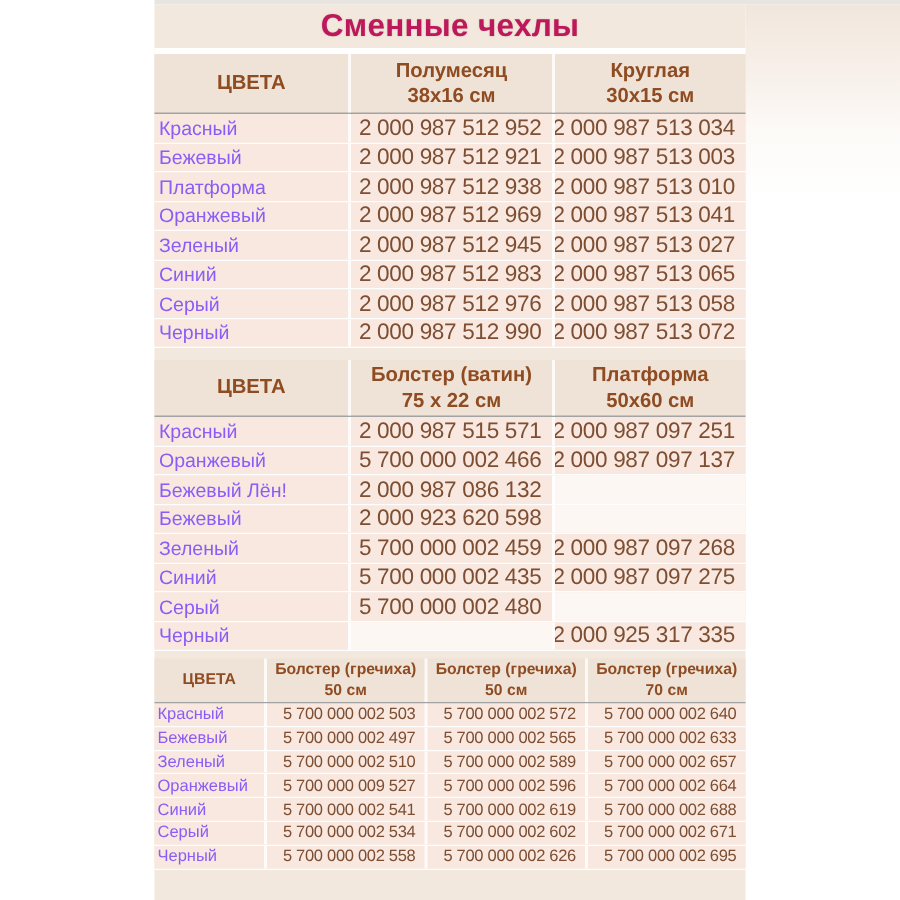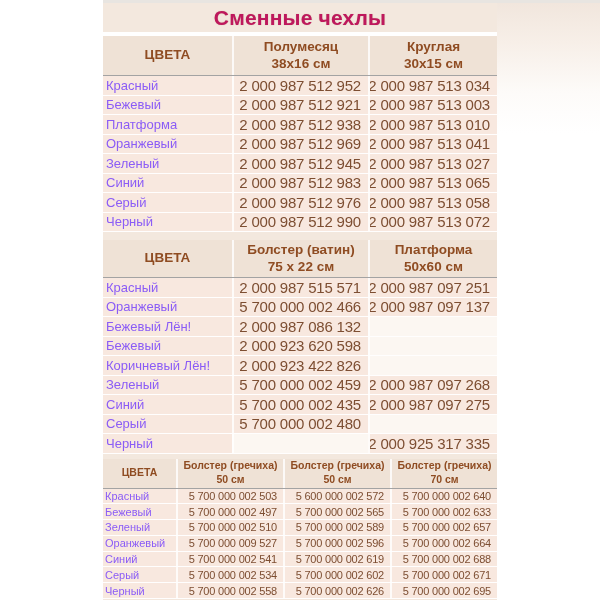--- a/index.html
+++ b/index.html
@@ -169,25 +169,20 @@
             <div class="cname">Бежевый Лён!</div>
             <div class="cnum">2 000 987 086 132</div>
             <div class="cnum empty"></div>
           </div>
           <div class="trow">
             <div class="cname">Бежевый</div>
             <div class="cnum">2 000 923 620 598</div>
             <div class="cnum empty"></div>
           </div>
           <div class="trow">
-            <div class="cname">Коричневый Лён!</div>
-            <div class="cnum">2 000 923 422 826</div>
-            <div class="cnum empty"></div>
-          </div>
-          <div class="trow">
             <div class="cname">Зеленый</div>
             <div class="cnum">5 700 000 002 459</div>
             <div class="cnum">2 000 987 097 268</div>
           </div>
           <div class="trow">
             <div class="cname">Синий</div>
             <div class="cnum">5 700 000 002 435</div>
             <div class="cnum">2 000 987 097 275</div>
           </div>
           <div class="trow">
@@ -220,21 +215,21 @@
           </div>
           <div class="hcell">
             <div>Болстер (гречиха)</div>
             <div>70 см</div>
           </div>
         </div>
       <div class="tbody">
           <div class="trow">
             <div class="cname">Красный</div>
             <div class="cnum">5 700 000 002 503</div>
-            <div class="cnum">5 600 000 002 572</div>
+            <div class="cnum">5 700 000 002 572</div>
             <div class="cnum">5 700 000 002 640</div>
           </div>
           <div class="trow">
             <div class="cname">Бежевый</div>
             <div class="cnum">5 700 000 002 497</div>
             <div class="cnum">5 700 000 002 565</div>
             <div class="cnum">5 700 000 002 633</div>
           </div>
           <div class="trow">
             <div class="cname">Зеленый</div>

